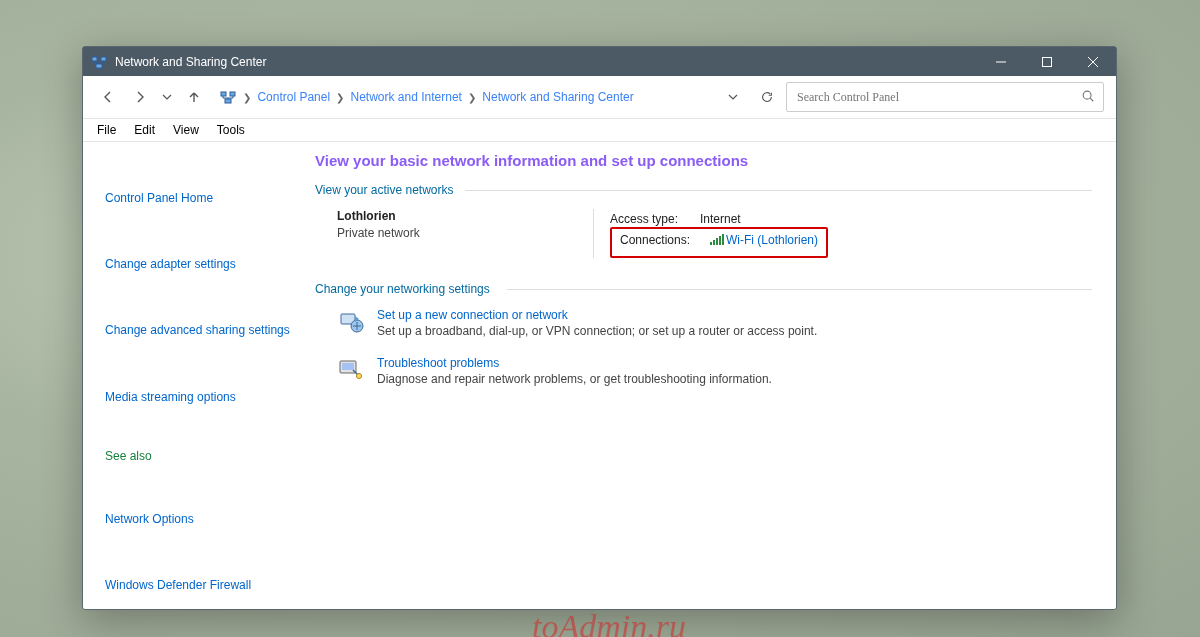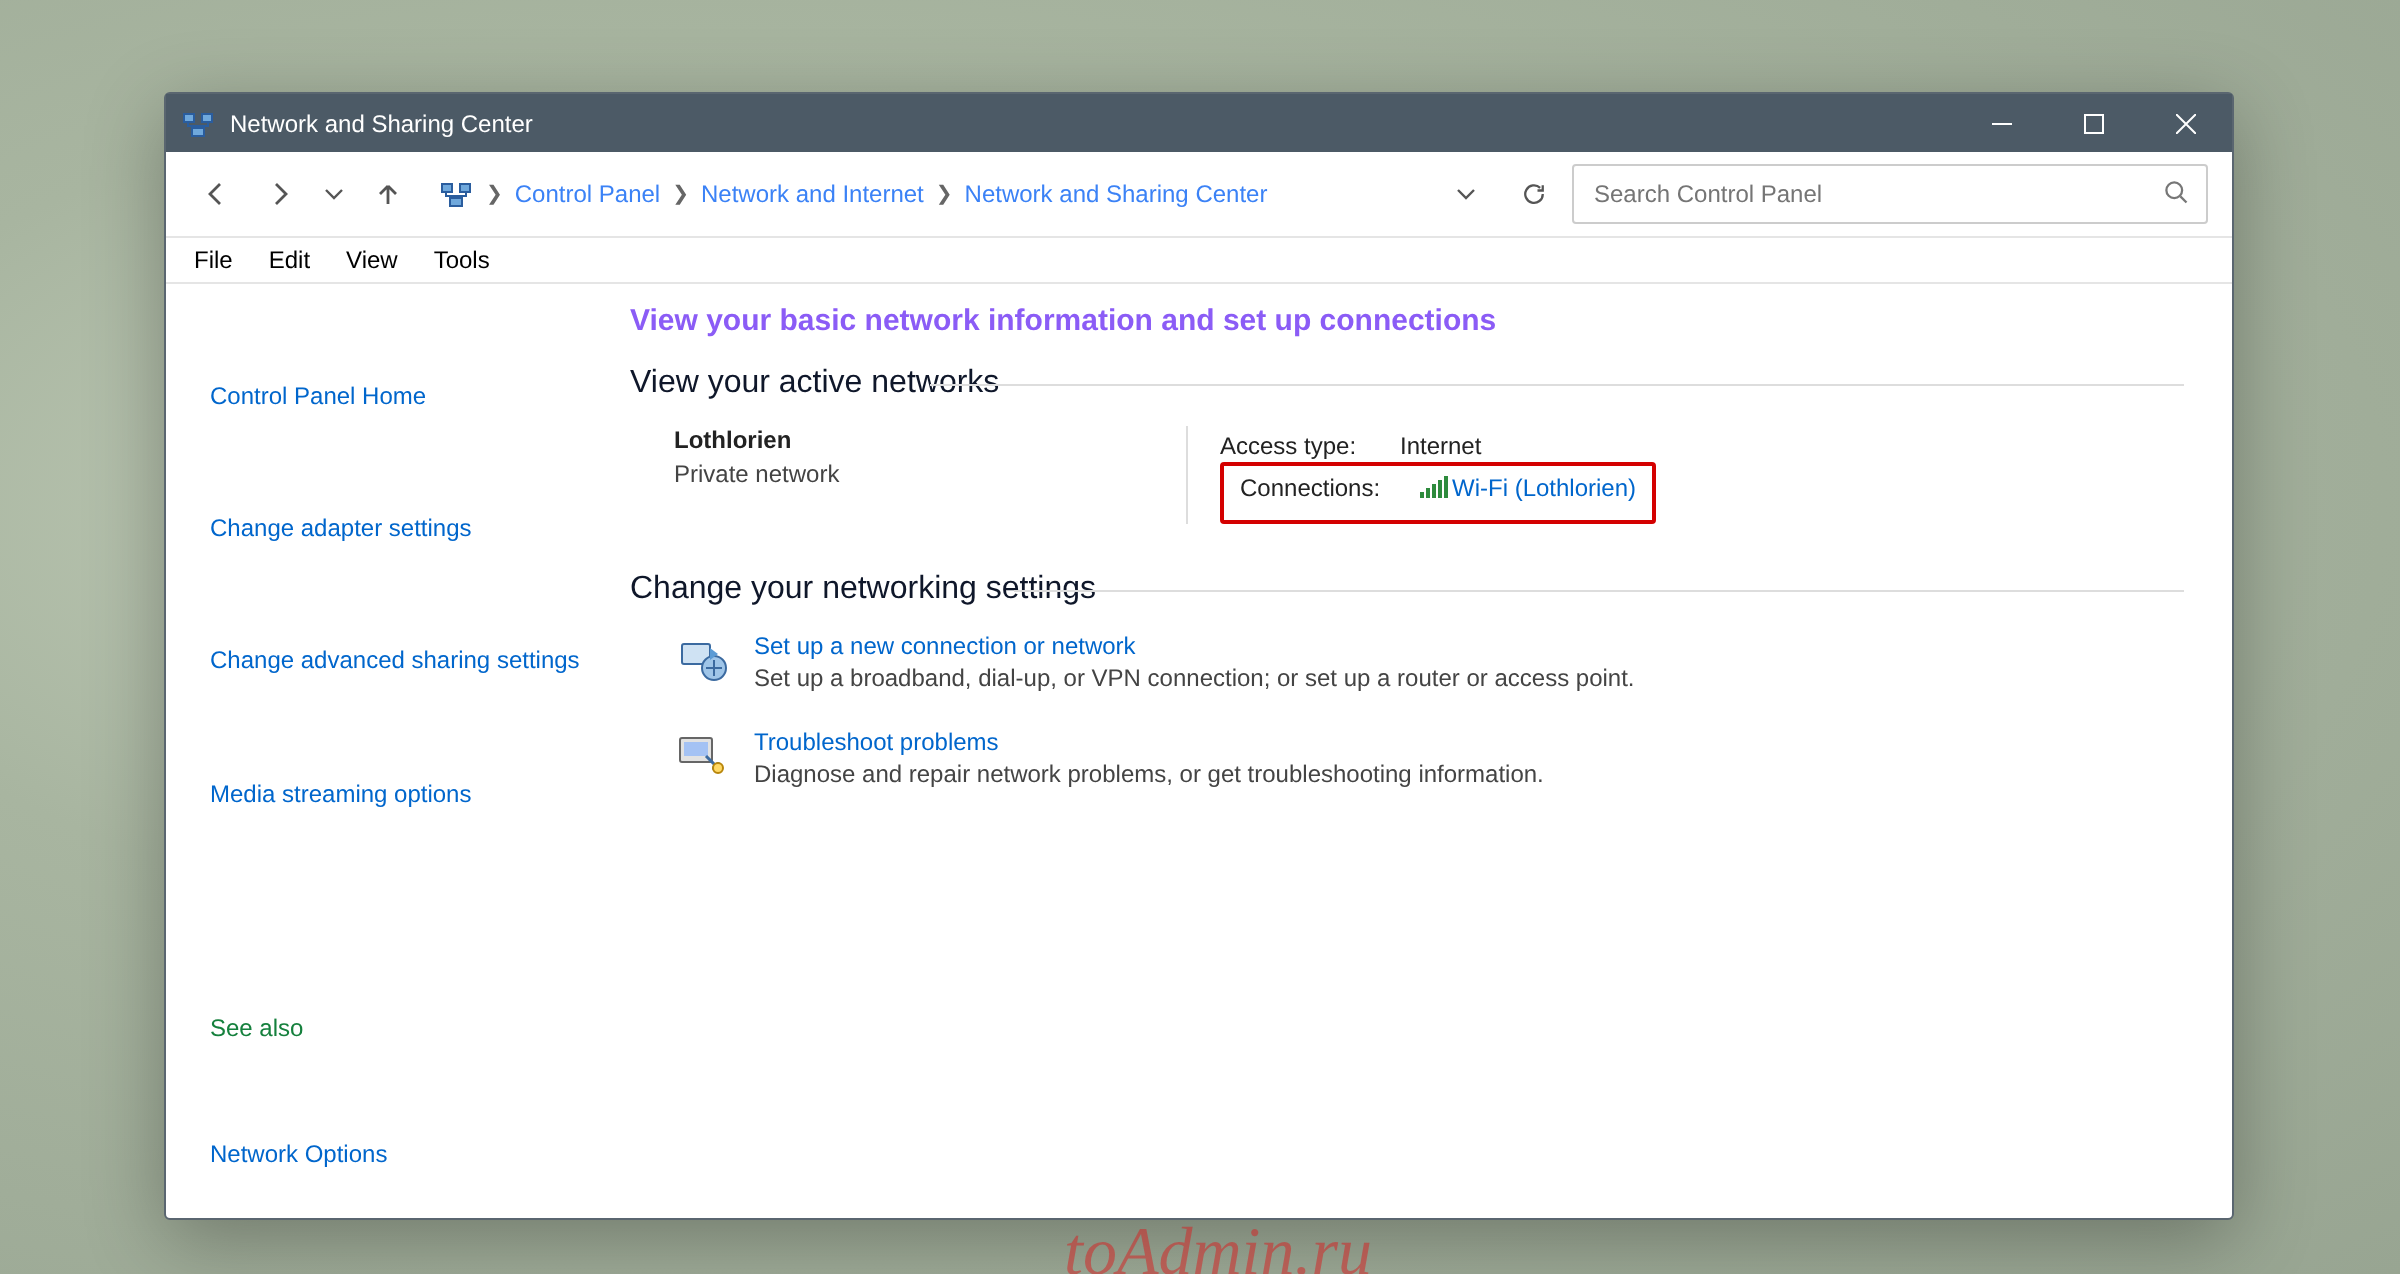--- a/index.html
+++ b/index.html
@@ -17,33 +17,33 @@
   .navrow{height:42px;display:flex;align-items:center;padding:0 12px;gap:6px;border-bottom:1px solid #e5e5e5;}
   .nav-ico{width:26px;height:26px;display:flex;align-items:center;justify-content:center;color:#555;border-radius:3px;}
   .nav-ico svg{stroke:#555;}
   .addr{flex:1;display:flex;align-items:center;height:28px;padding:0 6px;gap:6px;}
   .addr .crumb{color:#3b82f6;}
   .addr .sep{color:#666;font-size:10px;}
   .addr .nic{width:18px;height:16px;display:flex;align-items:center;justify-content:center;}
   .addr-drop{margin-left:4px;}
   .refresh{margin-left:2px;}
   .searchbox{width:300px;height:28px;border:1px solid #ccc;border-radius:2px;display:flex;align-items:center;padding:0 8px;color:#777;}
-  .searchbox input{border:none;outline:none;flex:1;font-family:Liberation Sans, sans-serif;font-size:12px;color:#333;background:transparent;}
+  .searchbox input{border:none;outline:none;flex:1;font-family:Liberation Serif, serif;font-size:12px;color:#333;background:transparent;}
   .searchbox .sicon{color:#777;}
   
   .menubar{height:22px;display:flex;align-items:center;padding-left:6px;gap:2px;border-bottom:1px solid #e5e5e5;}
   .menubar .mi{padding:2px 8px;}
   
   .body{display:flex;height:calc(100% - 29px - 42px - 22px);}
   .sidebar{width:190px;padding:12px 8px 12px 22px;display:flex;flex-direction:column;font-size:12px;}
   .sidebar .sl{color:#0066cc;margin-bottom:14px;cursor:default;line-height:1.35;margin-top:36px;}
   .sidebar .seealso{margin-top:auto;color:#15803d;margin-bottom:12px;}
   .content{flex:1;padding:10px 24px 10px 12px;}
   .content h1{font-size:15px;font-weight:700;color:#8b5cf6;margin:0 0 14px 0;}
-  .sec-title{color:#0f172a;font-size:16px;position:relative;margin-bottom:12px;}
+  .sec-title{color:#0369a1;font-size:12px;position:relative;margin-bottom:12px;}
   .sec-title::after{content:"";position:absolute;left:150px;right:0;top:50%;height:1px;background:#ddd;}
   .sec-title.long::after{left:192px;}
   .netblock{display:flex;margin:0 0 24px 22px;}
   .netleft{width:256px;}
   .netname{font-weight:600;color:#222;margin-bottom:3px;}
   .nettype{color:#444;}
   .netright{border-left:1px solid #ddd;padding-left:16px;line-height:1.7;}
   .kv{display:flex;gap:12px;}
   .kv .k{min-width:78px;color:#222;}
   .kv .v{color:#222;}
@@ -161,20 +161,21 @@
   <div class="body">
 
     <div class="sidebar">
       <div class="sl">Control Panel Home</div>
       <div class="sl">Change adapter settings</div>
       <div class="sl">Change advanced sharing settings</div>
       <div class="sl">Media streaming options</div>
 
       <div class="seealso">See also</div>
       <div class="sl">Network Options</div>
+      <div class="sl" style="margin-bottom:6px;">Windows Defender Firewall</div>
     </div>
 
     <div class="content">
       <h1>View your basic network information and set up connections</h1>
 
       <div class="sec-title">View your active networks</div>
 
       <div class="netblock">
         <div class="netleft">
           <div class="netname">Lothlorien</div>

